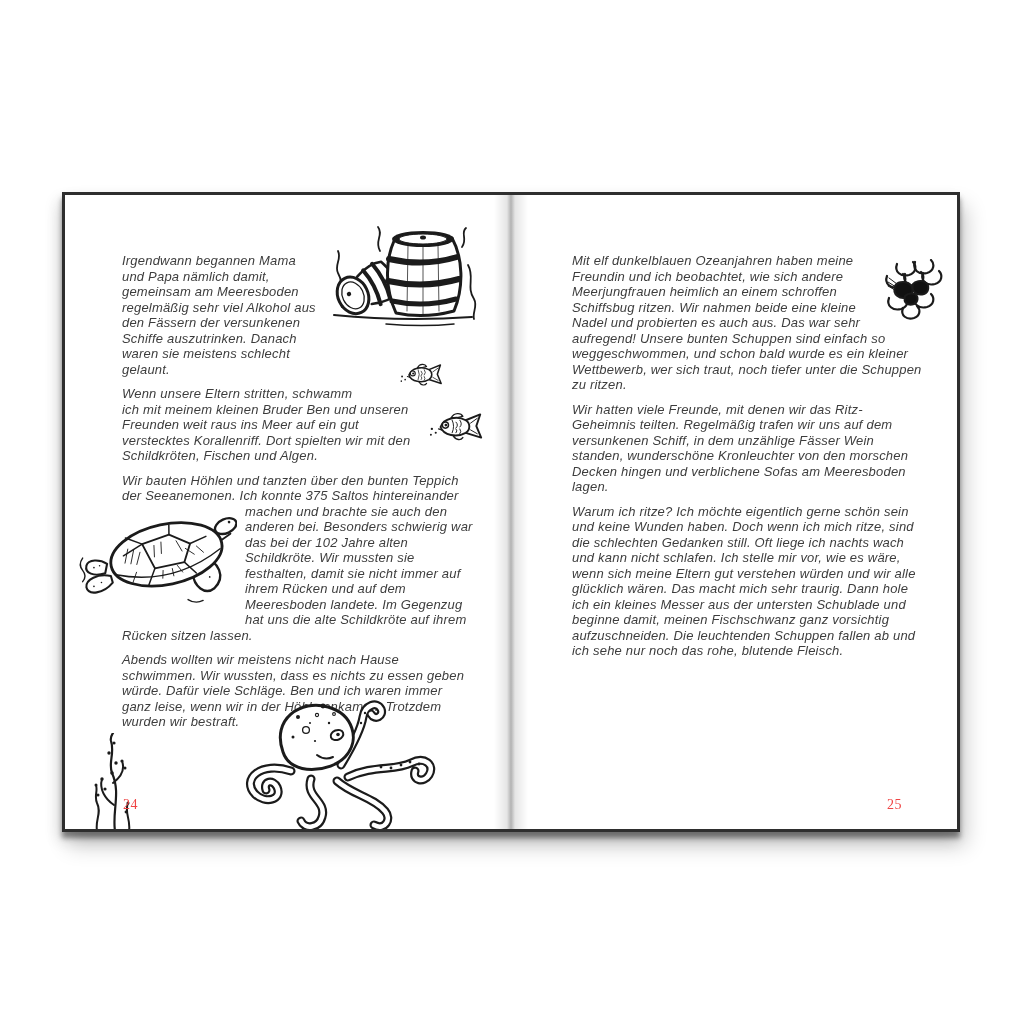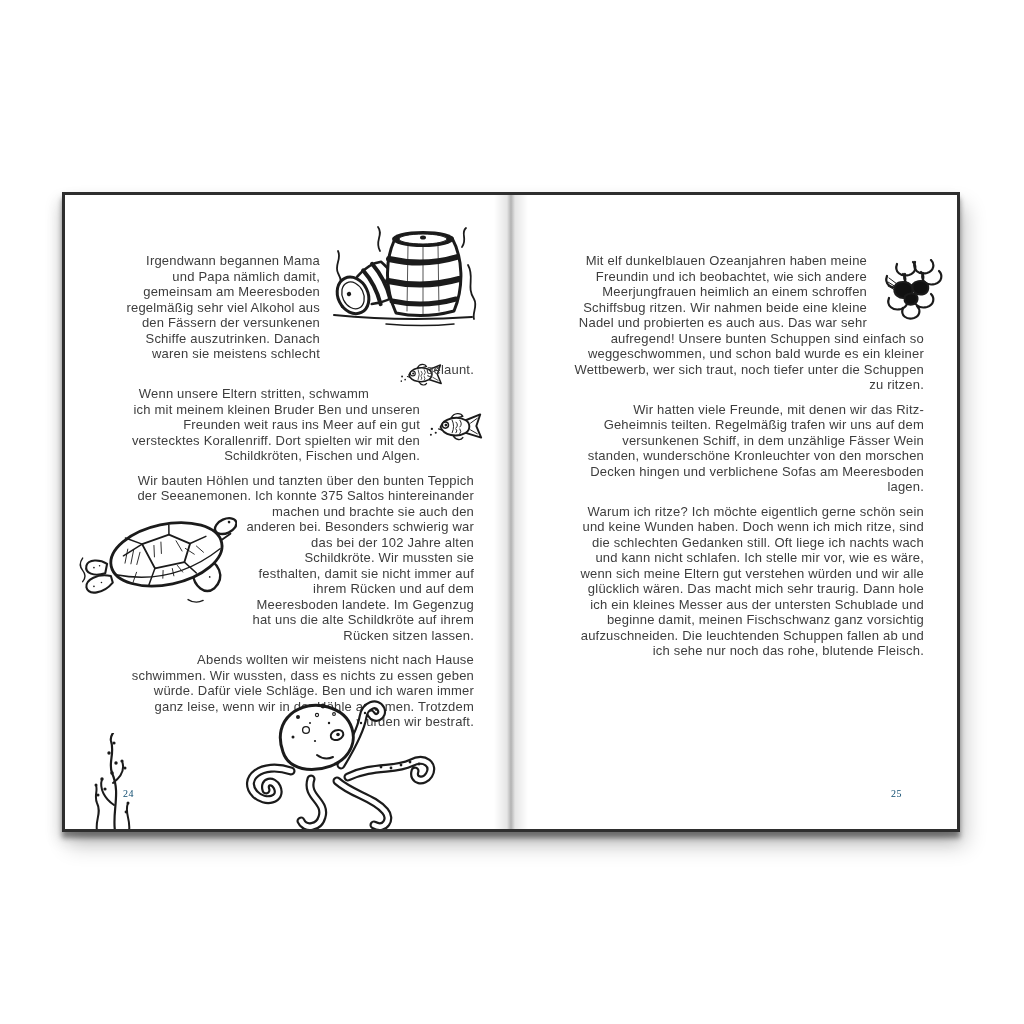--- a/index.html
+++ b/index.html
@@ -28,42 +28,43 @@
   .page {
     position:relative; width:446px; height:100%; overflow:hidden;
     color:#3d3d3d;
   }
   .page.left  { padding:58px 37px 0 57px; }
   .page.right { padding:58px 33px 0 61px; }
 
   .para {
     margin:0 0 9px 0;
     font-size:13px; line-height:15.5px; letter-spacing:0.2px;
-    text-align:right;
+    text-align:left;
+    font-style:italic;
   }
   .para .txt { display:inline; }
 
   
   .ill { display:block; }
   .fl-barrels { float:right; width:150px; height:122px; margin:-28px -4px 2px 8px; }
   .fl-fish1   { float:right; width:105px; height:30px; margin-top:-25px; }
   .fl-fish1 svg { display:block; margin:0 auto; }
   .fl-fish2   { float:right; clear:right; width:58px; height:40px; margin:18px -12px 0 8px; }
   .sp-turtle  { float:left; width:0; height:31px; }
   .fl-turtle  { float:left; clear:left; width:160px; height:112px; margin:0 8px 4px -45px; }
   .fl-scales  { float:right; width:72px; height:62px; margin:6px -23px 2px 8px; }
   .fl-drops   { float:left; width:34px; height:80px; margin:-2px 7px 0 -15px; }
 
   .abs-seaweed { position:absolute; left:20px; bottom:-2px; width:52px; height:98px; }
   .abs-octopus { position:absolute; left:148px; bottom:-6px; width:228px; height:138px; }
 
   .pagenum {
-    position:absolute; bottom:30px;
+    position:absolute; bottom:16px;
     font-family:"Liberation Serif", serif;
-    font-size:10px; color:#0c4a6e; letter-spacing:0.5px;
+    font-size:14px; color:#ef4444; letter-spacing:0.5px;
   }
   .pagenum.pn-left  { left:58px; }
   .pagenum.pn-right { right:55px;margin-top:16px; }
 
   svg { stroke-linecap:round; stroke-linejoin:round; }
 </style>
 </head>
 <body>
 
 <div class="scene">

